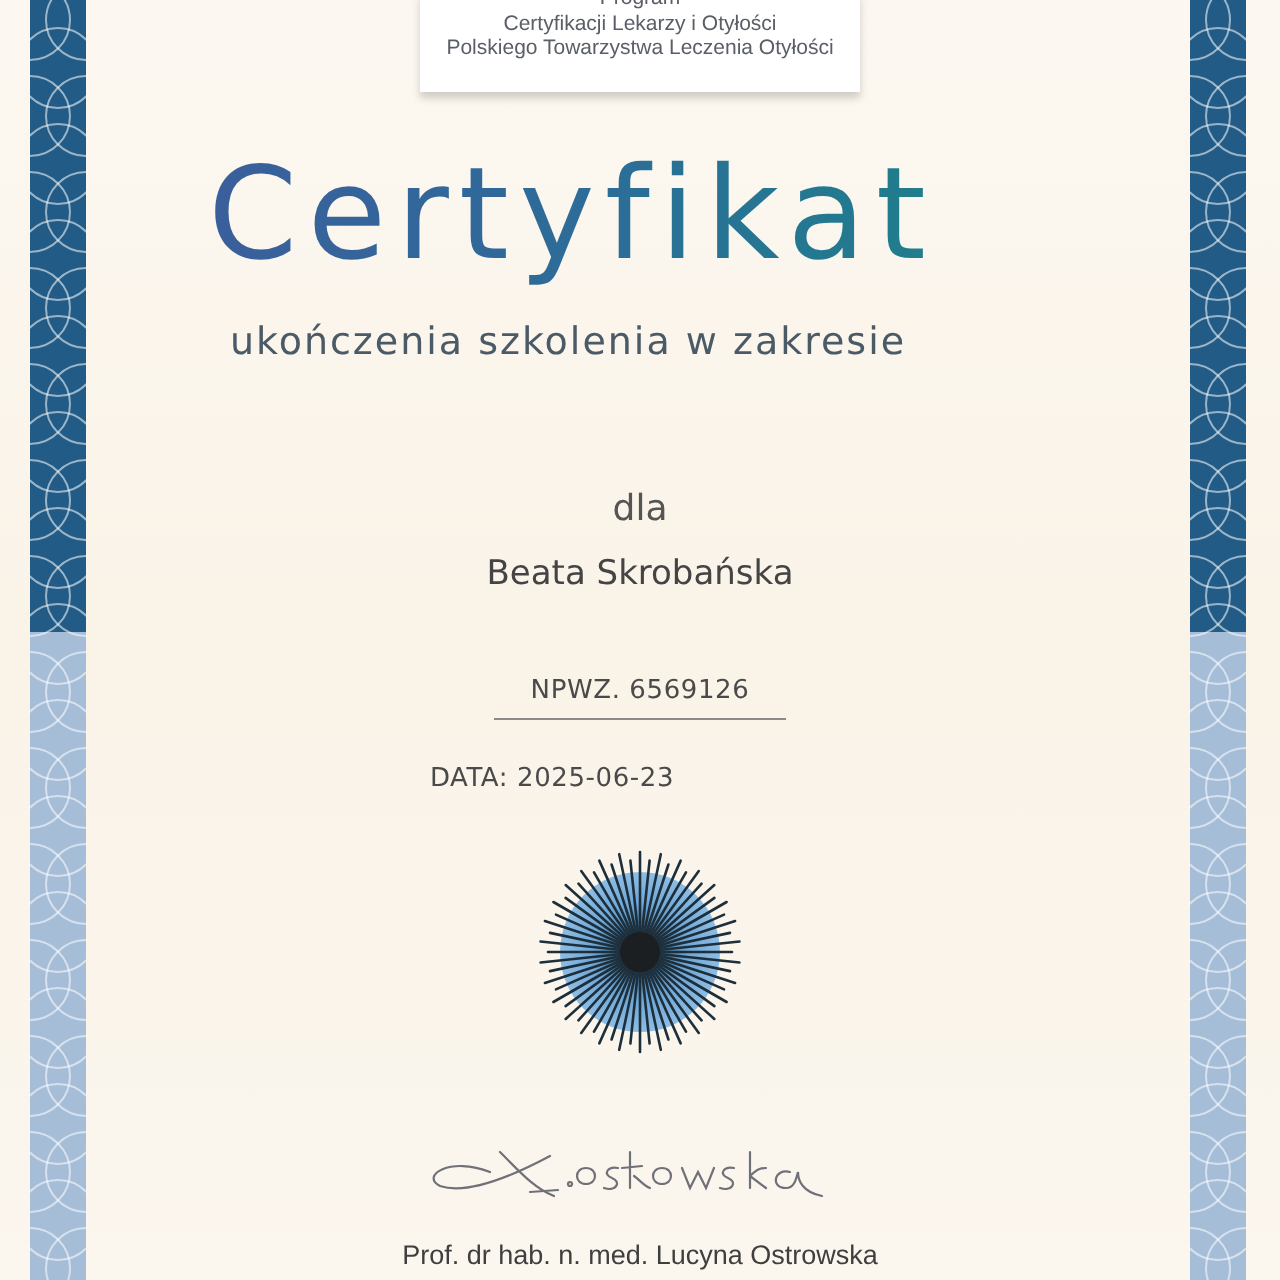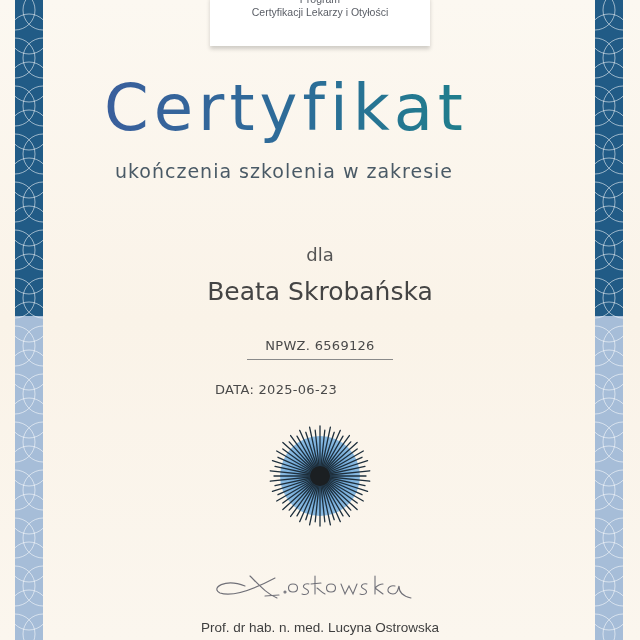--- a/index.html
+++ b/index.html
@@ -10,21 +10,21 @@
   .stripe.right{left:595px;}
   .stripe .dark{position:absolute;left:0;top:0;width:100%;height:316px;background:#215b86;}
   .stripe .light{position:absolute;left:0;top:316px;width:100%;height:324px;background:#a6bdd8;}
   .stripe svg{position:absolute;left:0;top:0;}
   .badge{position:absolute;left:210px;top:-4px;width:220px;height:50px;background:#ffffff;box-shadow:0 3px 4px rgba(0,0,0,0.18);text-align:center;font-family:"Liberation Sans",sans-serif;font-size:10.5px;color:#5a5e66;line-height:12.5px;}
   .badge .l0{margin-top:-3px;}
   .title{position:absolute;left:0;width:572px;top:70px;text-align:center;font-family:"DejaVu Sans",sans-serif;font-size:64px;letter-spacing:5px;line-height:76px;color:#2a6a97;}
   .title span{background:linear-gradient(90deg,#3a5f9c 0%,#2c6d98 55%,#1f7e8c 100%);-webkit-background-clip:text;background-clip:text;color:transparent;}
   .subtitle{position:absolute;left:0;width:568px;top:158px;text-align:center;font-size:19px;letter-spacing:1px;line-height:27px;color:#4a5a66;}
   .dla{position:absolute;left:0;width:640px;top:244px;text-align:center;font-size:18px;color:#555;}
-  .name{position:absolute;left:0;width:640px;top:277px;text-align:center;font-size:25px;color:#444;}
+  .name{position:absolute;left:0;width:640px;top:277px;text-align:center;font-size:17px;color:#444;}
   .npwz{position:absolute;left:0;width:640px;top:338px;text-align:center;font-size:13px;color:#4a4a4a;letter-spacing:0.3px;}
   .npwz-line{position:absolute;left:247px;top:359px;width:146px;height:1px;background:#8a8a8a;}
   .date{position:absolute;left:0;width:552px;top:382px;text-align:center;font-size:13px;color:#4a4a4a;letter-spacing:0.3px;}
   .emblem{position:absolute;left:268px;top:424px;width:104px;height:104px;}
   .signature{position:absolute;left:205px;top:568px;width:210px;height:40px;}
   .signer{position:absolute;left:0;width:640px;top:620px;text-align:center;font-family:"Liberation Sans",sans-serif;font-size:13.5px;color:#3f3f3f;}
 </style>
 </head>
 <body>
 
@@ -126,20 +126,21 @@
         <circle cx="14" cy="514" r="20"></circle>
           <circle cx="14" cy="562" r="20"></circle>
         <circle cx="14" cy="610" r="20"></circle>
       </g>
     </svg>
   </div>
 
   <div class="badge">
     <div class="l0">Program</div>
     <div>Certyfikacji Lekarzy i Otyłości</div>
+    <div>Polskiego Towarzystwa Leczenia Otyłości</div>
   </div>
 
   <div class="title">
     <span>Certyfikat</span>
   </div>
 
   <div class="subtitle">
     <div>ukończenia szkolenia w zakresie</div>
   </div>
 

